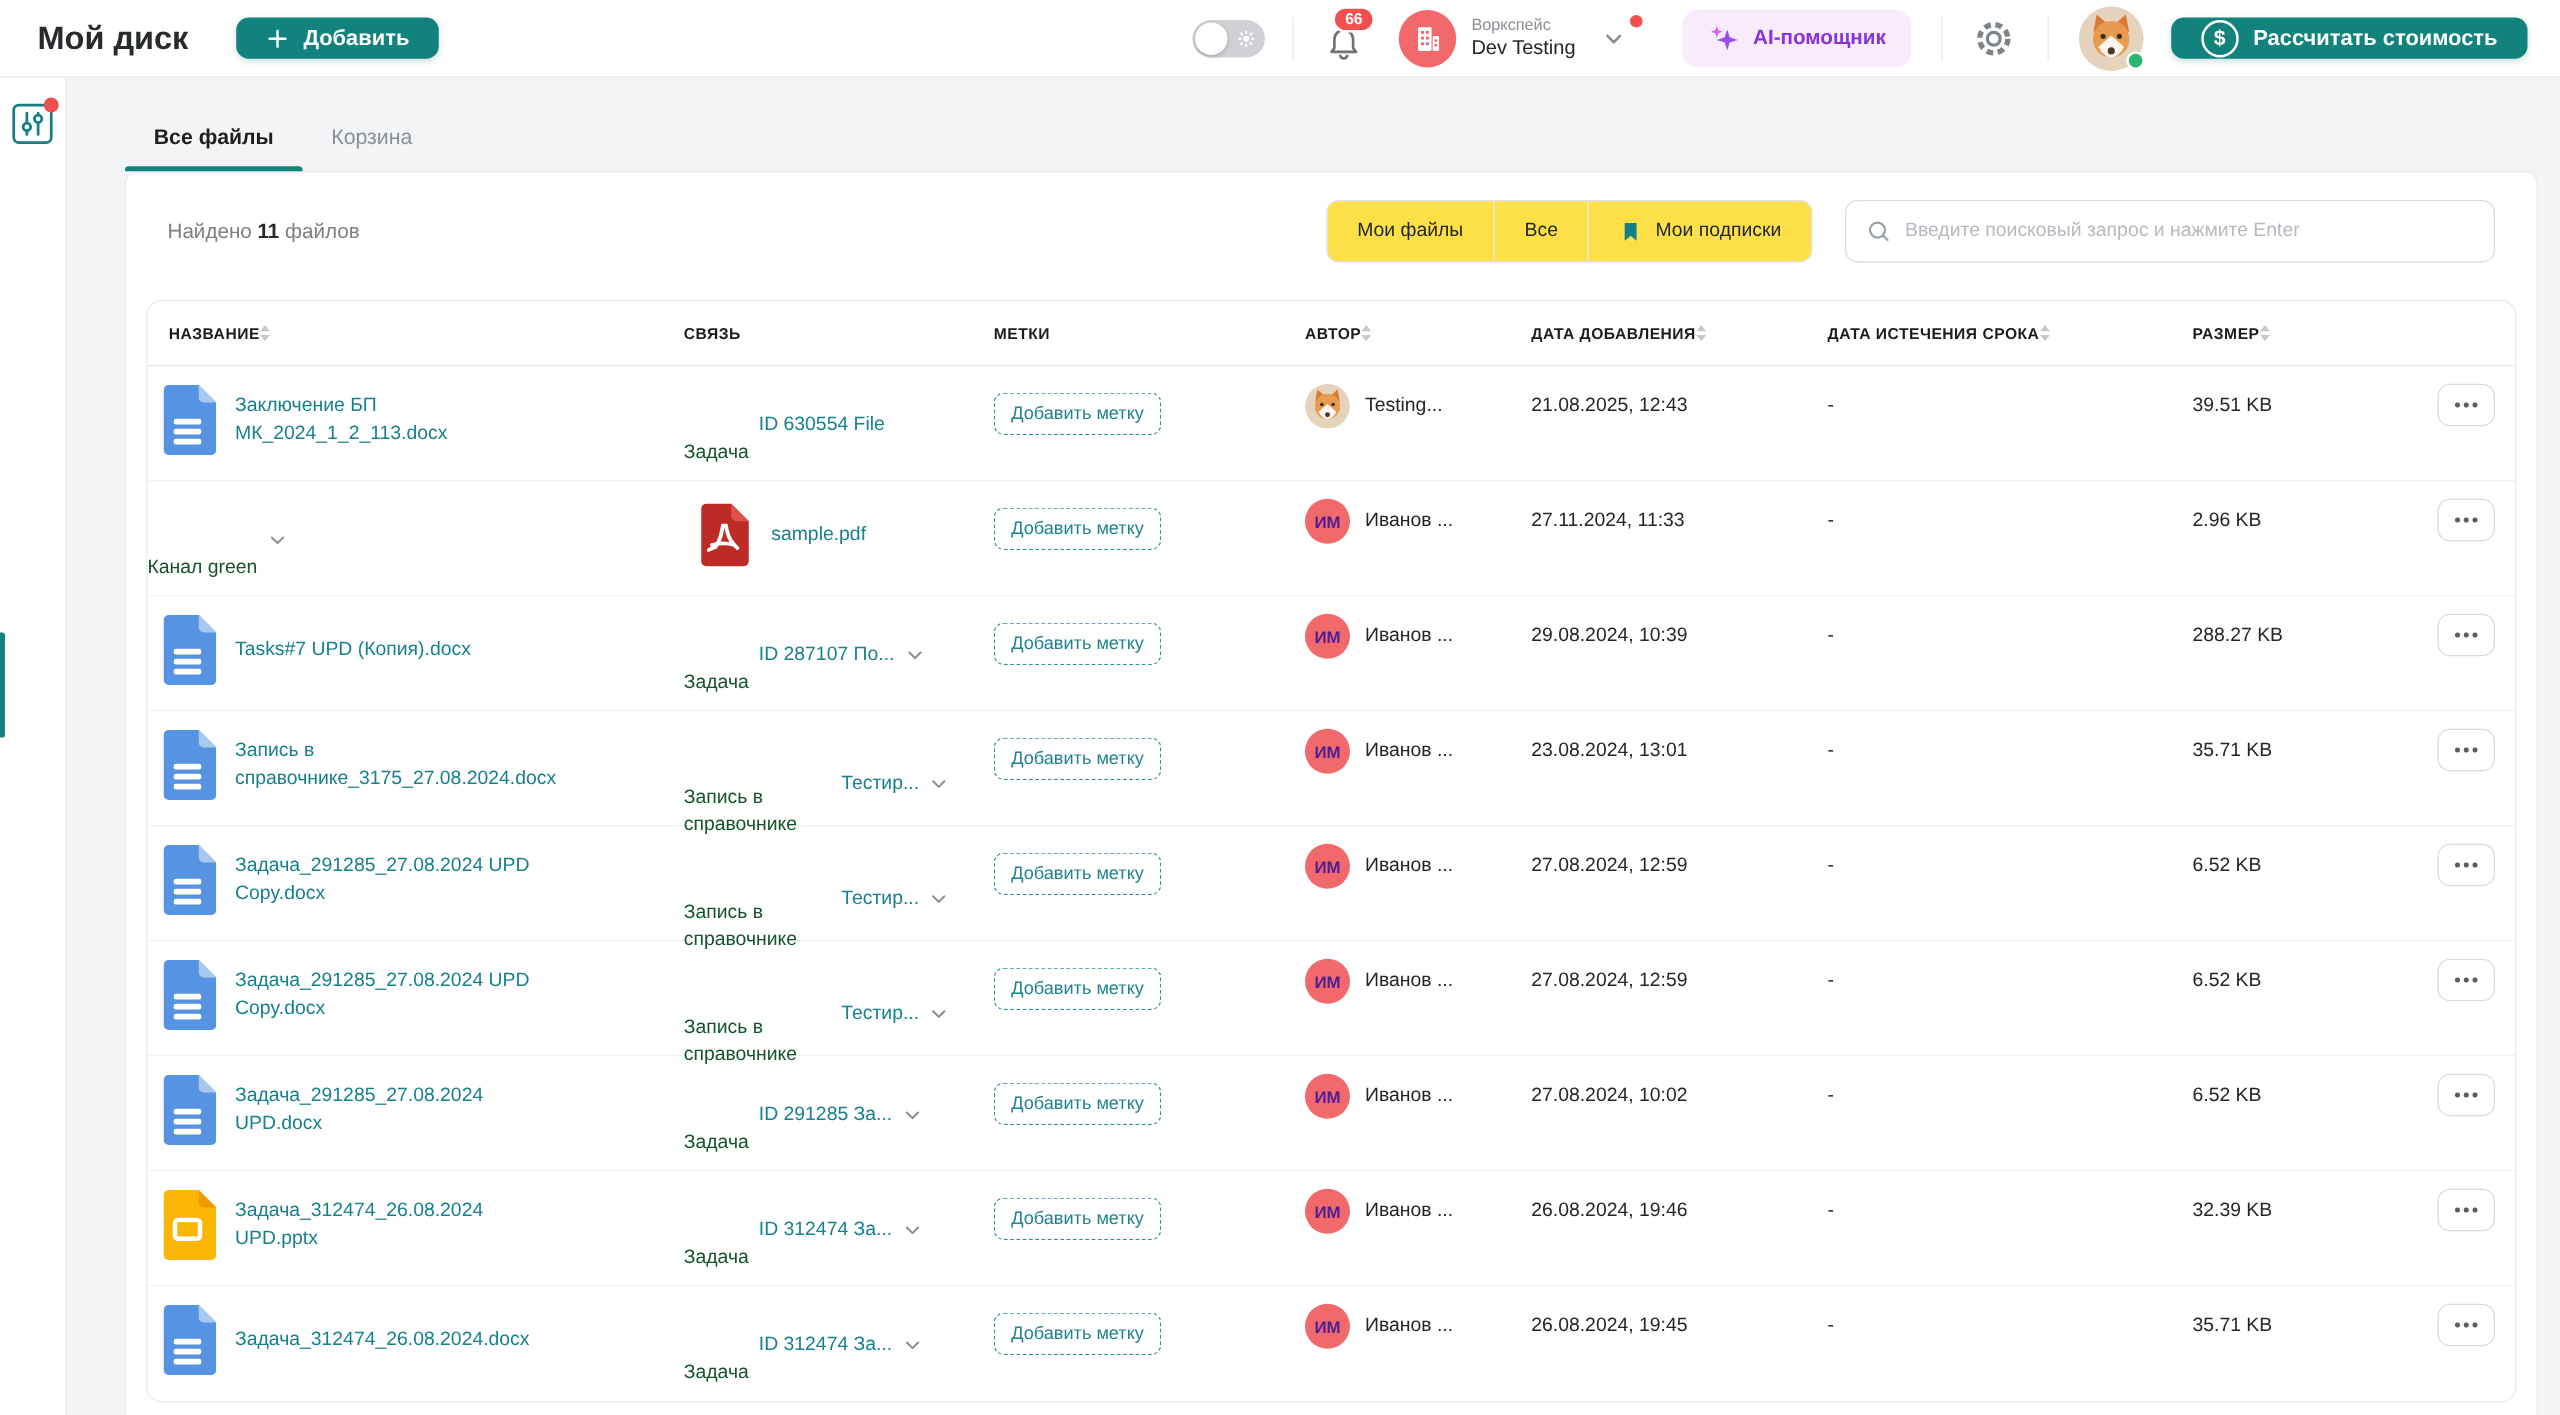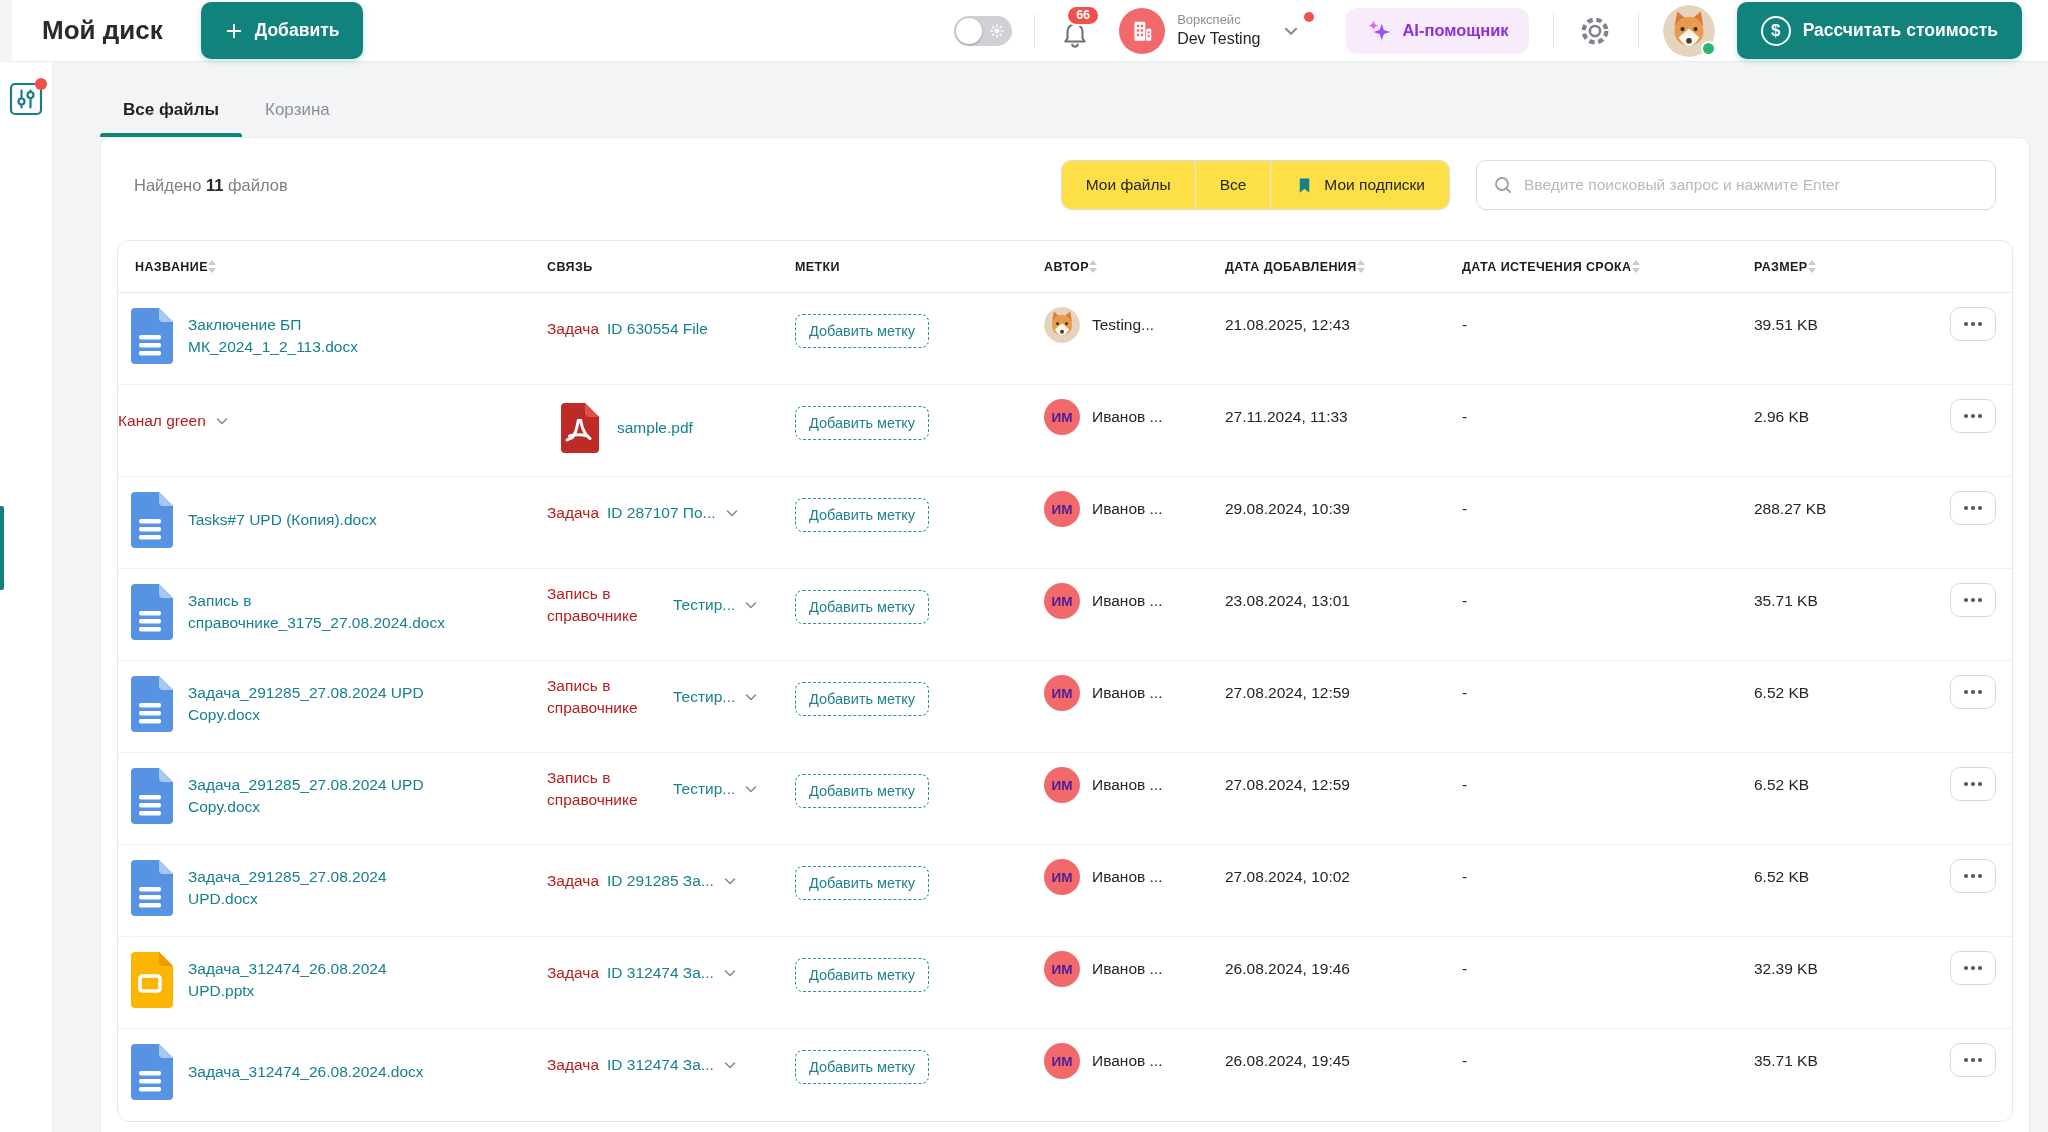--- a/index.html
+++ b/index.html
@@ -1,22 +1,22 @@
 <!DOCTYPE html>
 <html><head>
 <meta charset="utf-8">
 <style>
   * { box-sizing: border-box; margin: 0; padding: 0; }
   html,body { width:2048px; height:1132px; overflow:hidden; }
   body { font-family:"Liberation Sans", sans-serif; background:#f3f4f6; color:#232528; position:relative; }
 
   
-  .app-header{position:absolute;top:0;left:12px;right:0;height:62px;background:#fff;border-bottom:1px solid #e9eaec;display:flex;align-items:center;padding:0 26px;z-index:5;}
+  .app-header{position:absolute;top:0;left:0;right:0;height:62px;background:#fff;border-bottom:1px solid #e9eaec;display:flex;align-items:center;padding:0 26px;z-index:5;}
   .page-title{font-size:26px;font-weight:bold;color:#282b2e;margin-left:4px;}
-  .btn-teal{display:flex;align-items:center;gap:12px;background:#12827C;color:#fff;border:none;border-radius:10px;height:57px;padding:0 24px;font-family:inherit;font-size:17.5px;font-weight:bold;cursor:pointer;box-shadow:0 2px 6px rgba(18,130,124,.25);}
+  .btn-teal{display:flex;align-items:center;gap:12px;background:#12827C;color:#fff;border:none;border-radius:10px;height:33px;padding:0 24px;font-family:inherit;font-size:17.5px;font-weight:bold;cursor:pointer;box-shadow:0 2px 6px rgba(18,130,124,.25);}
   .add-btn{margin-left:38px;}
   .icon-16{width:18px;height:18px;display:block;}
   .vdiv{width:1px;height:34px;background:#e6e8ea;flex:none;}
   .toggle{margin-left:auto;width:58px;height:30px;border-radius:15px;background:#cfd1d4;position:relative;cursor:pointer;flex:none;}
   .toggle .knob{position:absolute;left:2px;top:2px;width:26px;height:26px;border-radius:50%;background:#fff;box-shadow:0 1px 3px rgba(0,0,0,.25);}
   .toggle .sun{position:absolute;right:6px;top:6px;width:18px;height:18px;}
   .hdr-gap20{margin-left:22px;}
   .bell-wrap{position:relative;margin-left:22px;width:36px;height:36px;display:flex;align-items:flex-end;justify-content:center;cursor:pointer;}
   .bell-wrap svg{width:30px;height:30px;}
   .badge{position:absolute;top:-8px;left:9px;background:#F0504E;color:#fff;font-size:12.5px;font-weight:bold;border-radius:11px;padding:2px 8px;border:2px solid #fff;line-height:1.1;}
@@ -78,21 +78,21 @@
   .sort .down{border-top:5.5px solid #c6cacf;}
   .trow{height:92px;border-bottom:1px solid #eef0f2;align-items:start;}
   .trow:last-child{border-bottom:none;}
   .c-name{display:flex;gap:15px;padding:15px 14px 0 9px;}
   .file-icon{flex:none;width:46px;height:56px;}
   .file-icon svg{width:46px;height:56px;display:block;}
   .name-wrap{display:flex;align-items:center;min-height:56px;}
   .flink{color:#17808D;font-size:15.5px;line-height:1.45;max-width:255px;cursor:pointer;}
   .c-rel{padding:14px 14px 0 0;}
   .rel{display:flex;align-items:center;gap:8px;min-height:44px;flex-wrap:nowrap;}
-  .rel-label{color:#b91c1c;font-size:15.5px;line-height:1.4;max-width:118px;}
+  .rel-label{color:#14532d;font-size:15.5px;line-height:1.4;max-width:118px;margin-top:44px;}
   .rel-link{color:#17808D;font-size:15.5px;white-space:nowrap;cursor:pointer;}
   .rel .chev{width:16px;height:16px;flex:none;cursor:pointer;}
   .c-tags{padding-top:21px;}
   .tag-btn{border:1.5px dashed #2E8F99;color:#20838E;background:#fff;border-radius:8px;padding:8px 13px;font-family:inherit;font-size:14.5px;cursor:pointer;white-space:nowrap;}
   .c-author{display:flex;align-items:center;gap:12px;padding-top:14px;}
   .avatar-im{width:36px;height:36px;border-radius:50%;background:#F2696B;color:#4c1d95;font-size:13.5px;font-weight:bold;display:flex;align-items:center;justify-content:center;flex:none;}
   .avatar-fox{width:36px;height:36px;border-radius:50%;overflow:hidden;flex:none;}
   .avatar-fox svg{width:36px;height:36px;display:block;}
   .a-name{font-size:15.5px;color:#232528;white-space:nowrap;}
   .c-date,.c-exp,.c-size{padding-top:23px;font-size:15.5px;color:#232528;}

